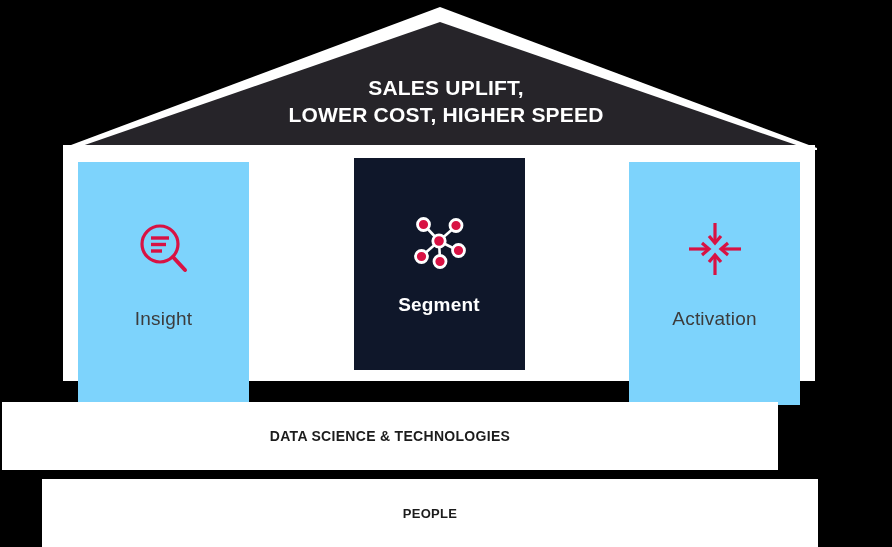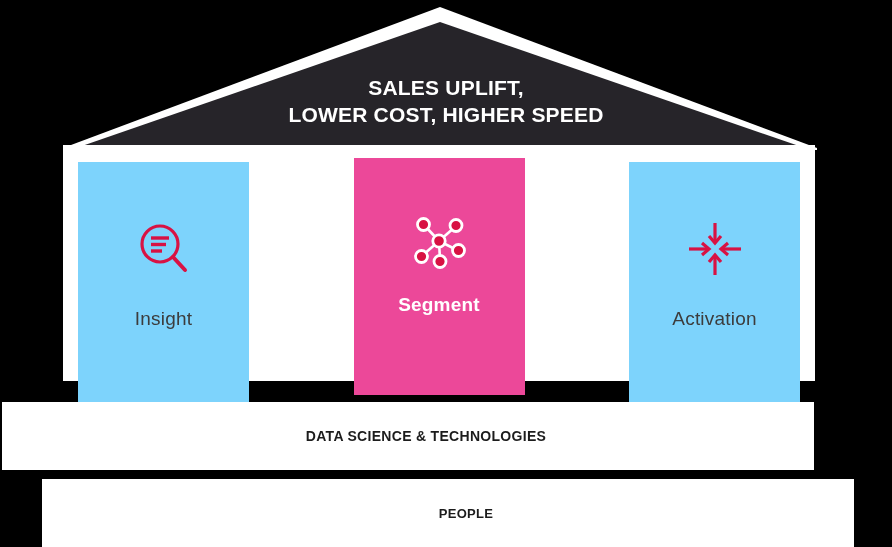--- a/index.html
+++ b/index.html
@@ -65,23 +65,23 @@
     width: 171px;
     height: 243px;
     background: #7dd3fc;
     position: relative;
     display: flex;
     flex-direction: column;
     align-items: center;
     box-sizing: border-box;
   }
   .card.highlight {
-    background: #ec4899;
+    background: #0f172a;
     width: 171px;
-    height: 237px;
+    height: 212px;
     margin-top: -4px;
   }
 
   .card-icon {
     margin-top: 56px;
     width: 62px;
     height: 62px;
     display: flex;
     align-items: center;
     justify-content: center;
@@ -110,21 +110,20 @@
     position: absolute;
     left: 2px;
     width: 776px;
     background: #ffffff;
     display: flex;
     align-items: center;
     justify-content: center;
     color: #1c1c1c;
     font-weight: bold;
     letter-spacing: 0.3px;
-    padding-left: 36px;
   }
   .bar-data {
     top: 402px;
     height: 68px;
     font-size: 14px;
   }
   .bar-people {
     top: 479px;
     height: 68px;
     font-size: 13px;

